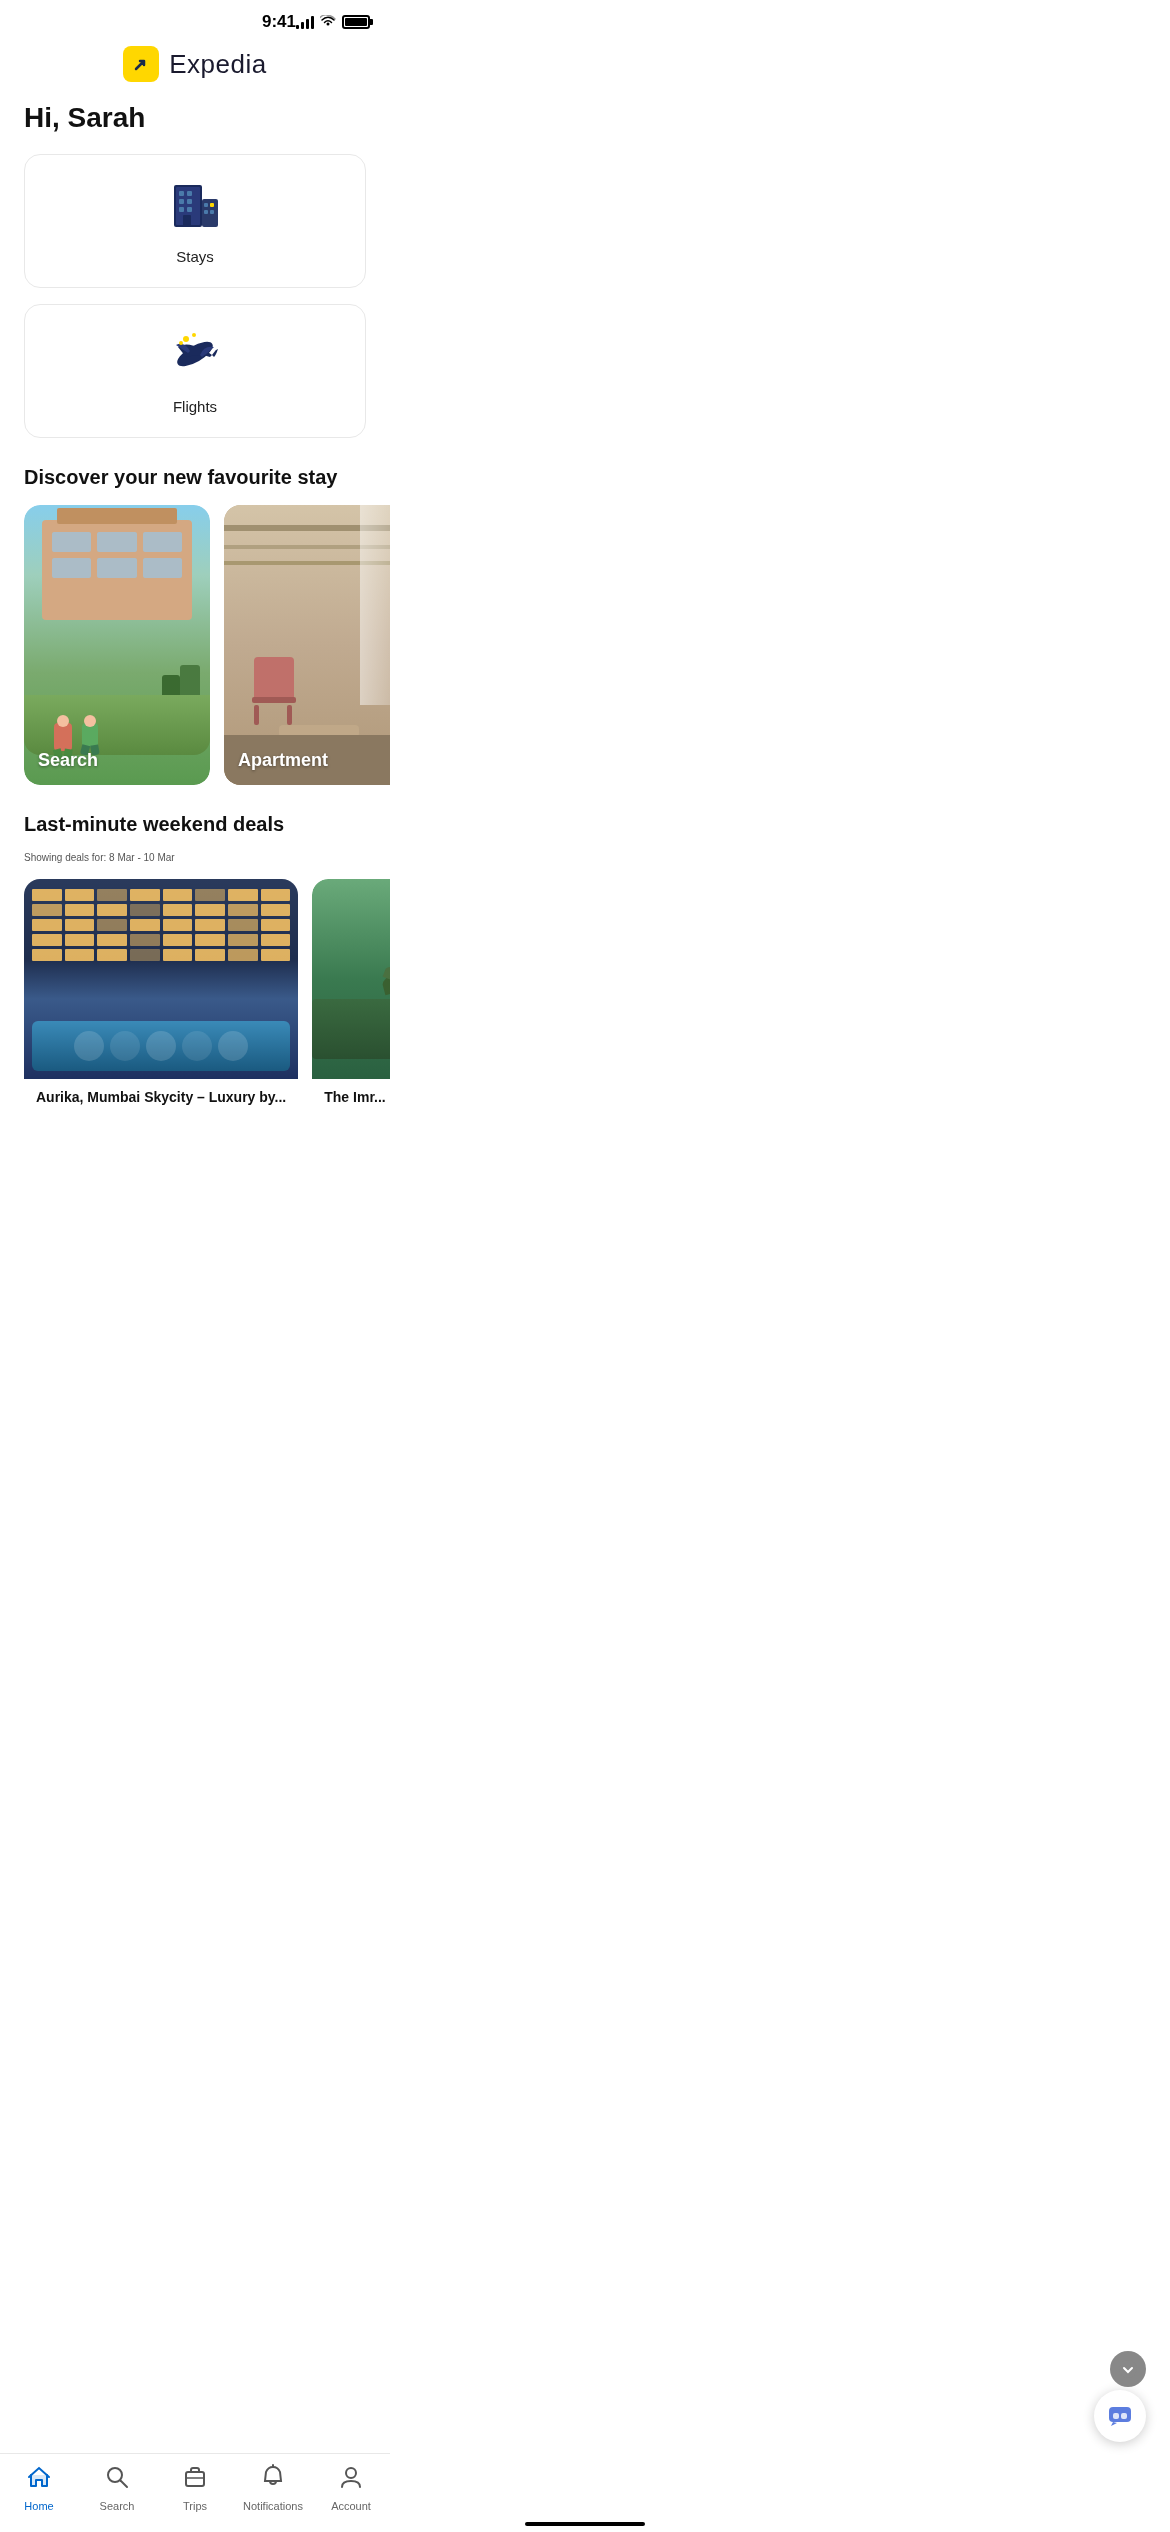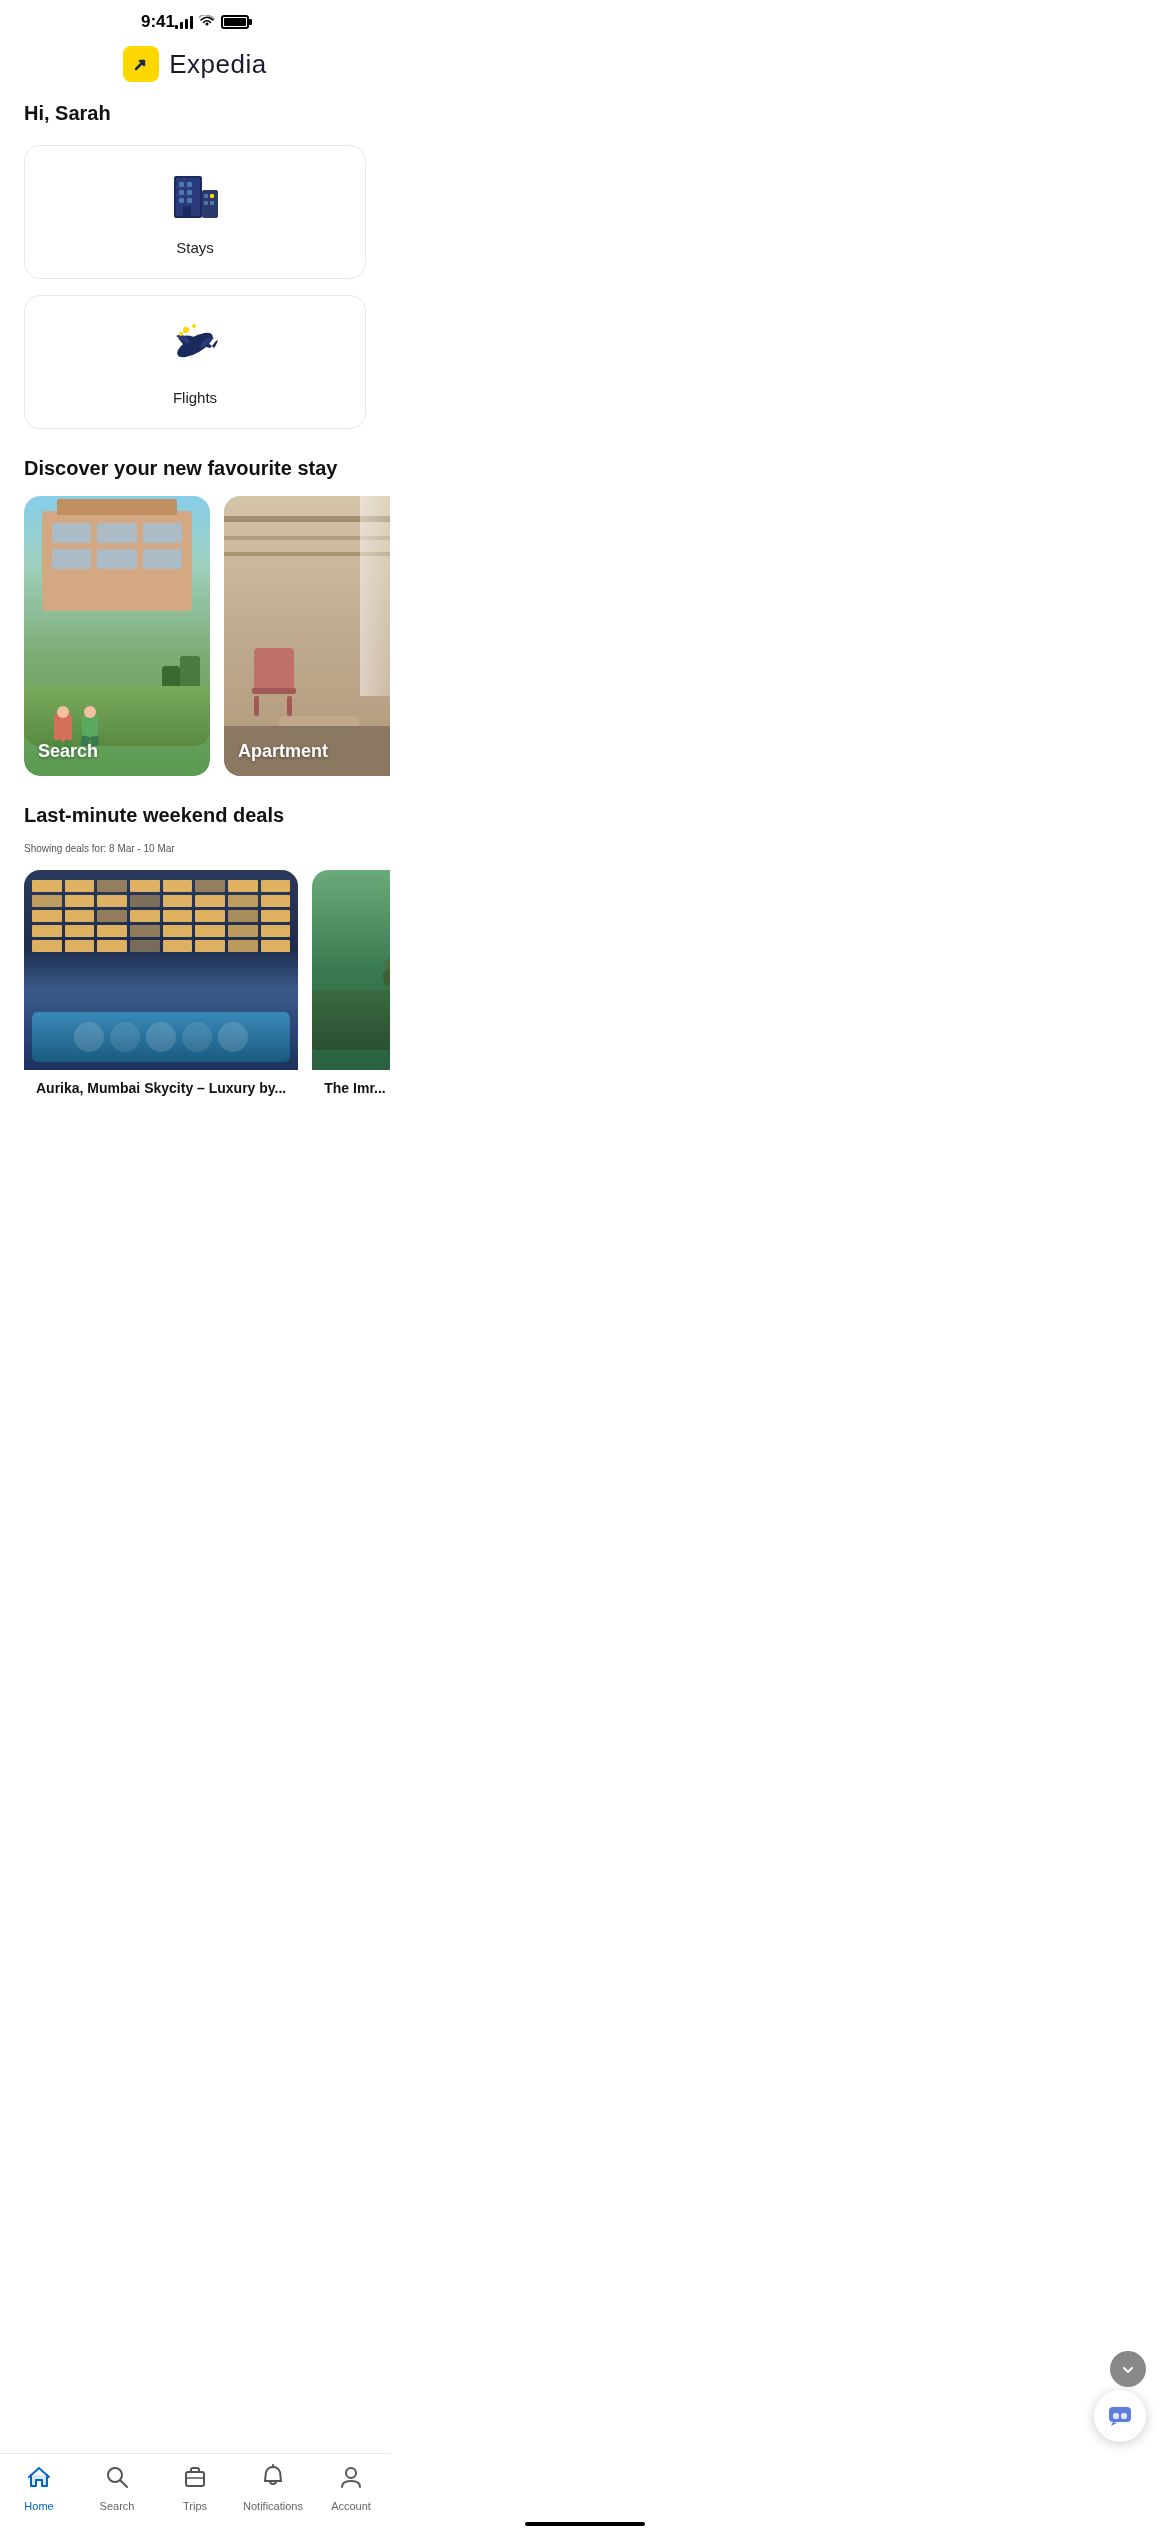--- a/index.html
+++ b/index.html
@@ -10,21 +10,21 @@
       background: #ffffff;
       width: 390px;
       min-height: 844px;
       overflow-x: hidden;
       position: relative;
     }
 
     
     .status-bar {
       display: flex;
-      justify-content: center;
+      justify-content: flex-end;
       align-items: center;
       padding: 12px 20px 6px;
     }
     .status-time {
       font-size: 17px;
       font-weight: 600;
       color: #000;
     }
     .status-icons {
       display: flex;
@@ -95,21 +95,21 @@
     .app-title {
       font-size: 26px;
       font-weight: 400;
       color: #1a1a2e;
       letter-spacing: 0.5px;
     }
 
     
     .greeting {
       padding: 8px 24px 20px;
-      font-size: 20px;
+      font-size: 28px;
       font-weight: 700;
       color: #111;
     }
 
     
     .quick-actions {
       display: flex;
       gap: 16px;
       padding: 0 24px 28px;
       flex-direction: column;

